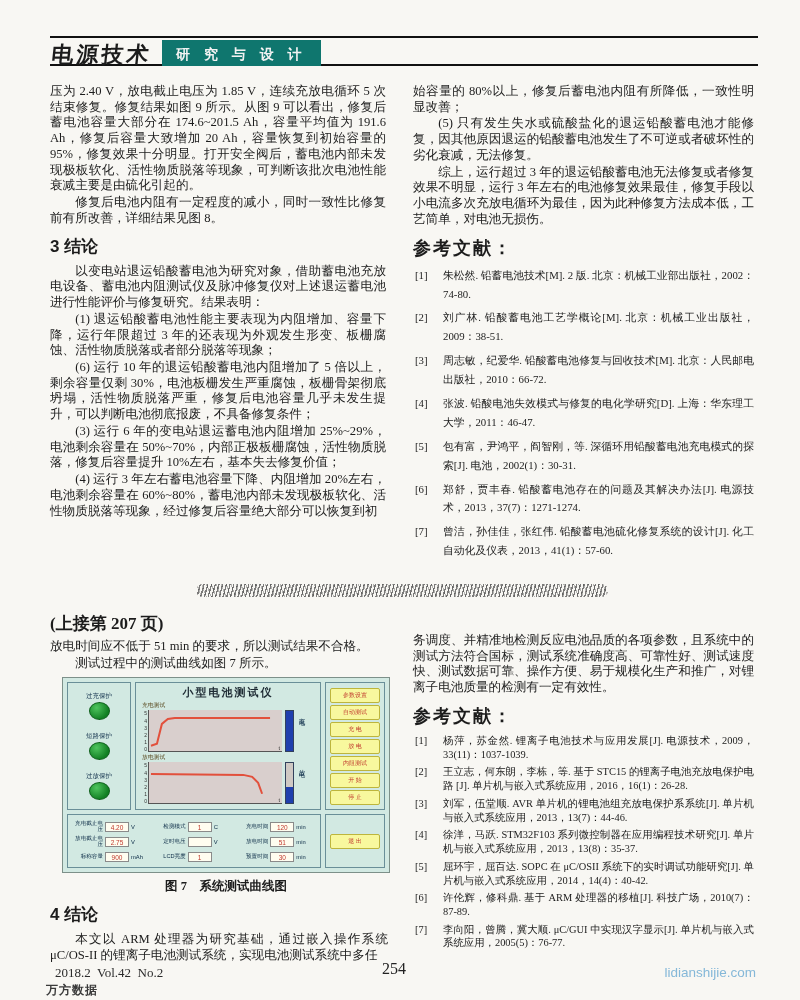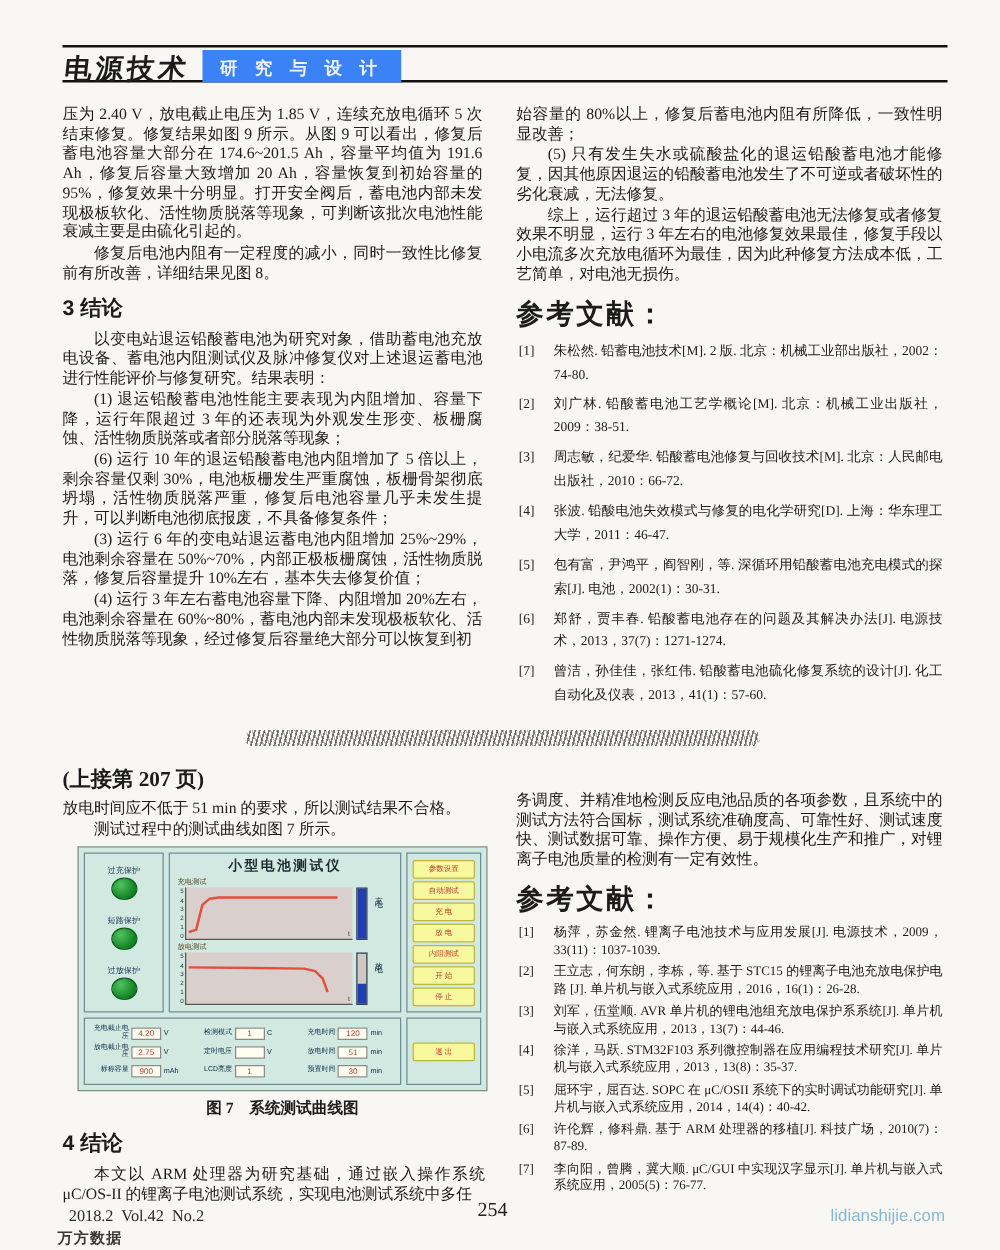--- a/index.html
+++ b/index.html
@@ -13,38 +13,38 @@
   .header { position:absolute; top:36px; left:50px; width:708px; }
   .masthead {
     display:flex; align-items:stretch;
     border-top:2px solid #111; border-bottom:2px solid #111; height:30px;
   }
   .logo {
     font-weight:bold; font-size:22px; letter-spacing:3px;
     transform:skewX(-6deg); padding:2px 10px 0 2px; white-space:nowrap;
   }
   .banner {
-    background:#3b82f6; color:#f2f2f2; font-family:"Liberation Sans",sans-serif;
+    background:#0f766e; color:#f2f2f2; font-family:"Liberation Sans",sans-serif;
     font-size:14px; font-weight:bold; letter-spacing:5px;
     padding:6px 14px 0 14px; height:26px; margin-top:2px; white-space:nowrap;
   }
   
   .col { position:absolute; text-align:justify; }
   .a1-left  { top:84px;  left:50px;  width:336px; }
   .a1-right { top:84px;  left:413px; width:341px; }
   .a2-left  { top:612px; left:50px;  width:338px; }
   .a2-right { top:633px; left:413px; width:341px; }
   p.body { font-size:12.6px; line-height:1.25; text-indent:2em; margin-bottom:1px; }
   p.body.noindent { text-indent:0; }
   h2.sect {
     font-family:"Liberation Sans",sans-serif; font-size:17px; font-weight:bold;
     margin:8px 0 6px 0; text-align:left;
   }
   h2.refhead {
-    font-family:"Liberation Sans",sans-serif; font-size:22px; font-weight:bold;
+    font-family:"Liberation Sans",sans-serif; font-size:18px; font-weight:bold;
     letter-spacing:2px; margin:8px 0 6px 0; text-align:left;
   }
   .ref { position:relative; padding-left:30px; text-align:justify; }
   .a1-right .ref { font-size:10.8px; line-height:1.75; margin-bottom:5px; }
   .a2-right .ref { font-size:10.4px; line-height:1.32; margin-bottom:4px; }
   .refnum { position:absolute; left:2px; top:0; }
   .contnote { font-size:17px; font-weight:bold; margin-bottom:4px; text-align:left; }
   
   .divider {
     position:absolute; top:584px; left:196px; width:412px; height:13px;

